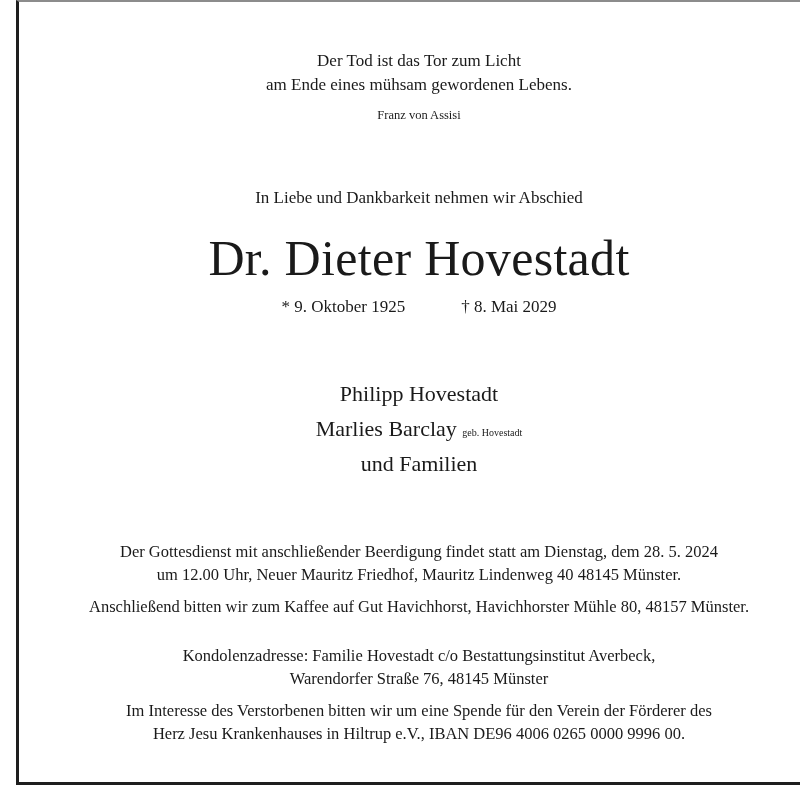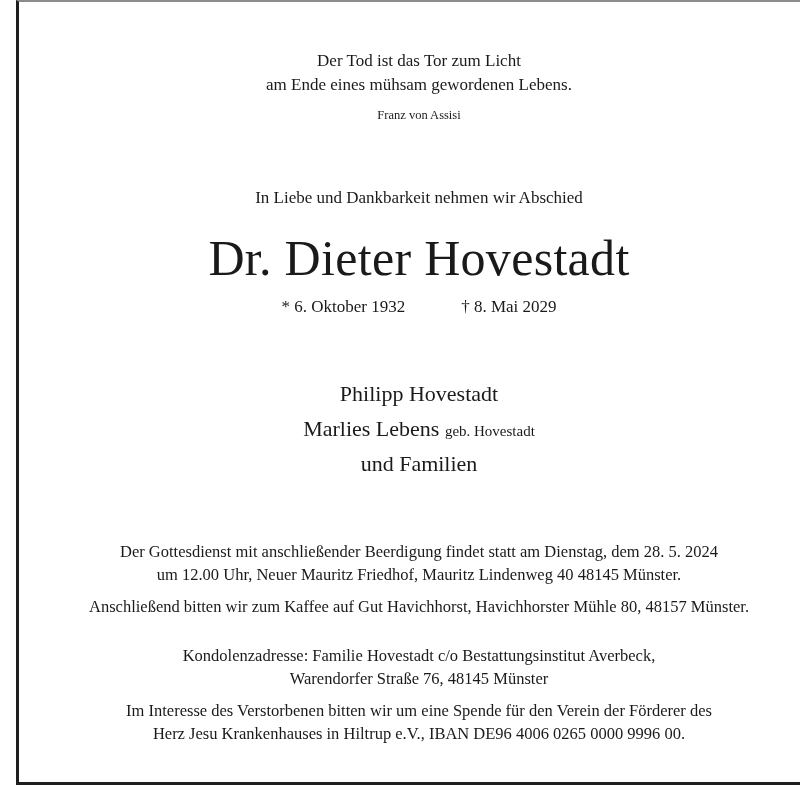--- a/index.html
+++ b/index.html
@@ -52,46 +52,46 @@
       font-size: 17px;
     }
     .dates .date-gap {
       display: inline-block;
       width: 56px;
     }
     .mourner {
       font-size: 22px;
     }
     .mourner .maiden {
-      font-size: 15px;
+      font-size: 10px;
     }
     .info {
       font-size: 16.5px;
     }
   </style>
 </head>
 <body>
 
 <div class="frame">
 
   <div class="line motto" style="top:50px;">Der Tod ist das Tor zum Licht</div>
   <div class="line motto" style="top:74px;">am Ende eines mühsam gewordenen Lebens.</div>
   <div class="line motto-author" style="top:107px;">Franz von Assisi</div>
 
   <div class="line intro" style="top:187px;">In Liebe und Dankbarkeit nehmen wir Abschied</div>
 
   <div class="line name" style="top:231px;">Dr. Dieter Hovestadt</div>
 
   <div class="line dates" style="top:296px;">
-    <span>* 6. Oktober 1932</span><span class="date-gap"></span><span>† 8. Mai 2029</span>
+    <span>* 9. Oktober 1925</span><span class="date-gap"></span><span>† 8. Mai 2029</span>
   </div>
 
   <div class="line mourner" style="top:381px;">Philipp Hovestadt</div>
   <div class="line mourner" style="top:416px;">
-    <span>Marlies Lebens</span>
+    <span>Marlies Barclay</span>
     <span class="maiden">geb. Hovestadt</span>
   </div>
   <div class="line mourner" style="top:451px;">und Familien</div>
 
   <div class="line info" style="top:542px;">Der Gottesdienst mit anschließender Beerdigung findet statt am Dienstag, dem 28. 5. 2024</div>
   <div class="line info" style="top:565px;">um 12.00 Uhr, Neuer Mauritz Friedhof, Mauritz Lindenweg 40 48145 Münster.</div>
 
   <div class="line info" style="top:597px;">Anschließend bitten wir zum Kaffee auf Gut Havichhorst, Havichhorster Mühle 80, 48157 Münster.</div>
 
   <div class="line info" style="top:646px;">Kondolenzadresse: Familie Hovestadt c/o Bestattungsinstitut Averbeck,</div>

